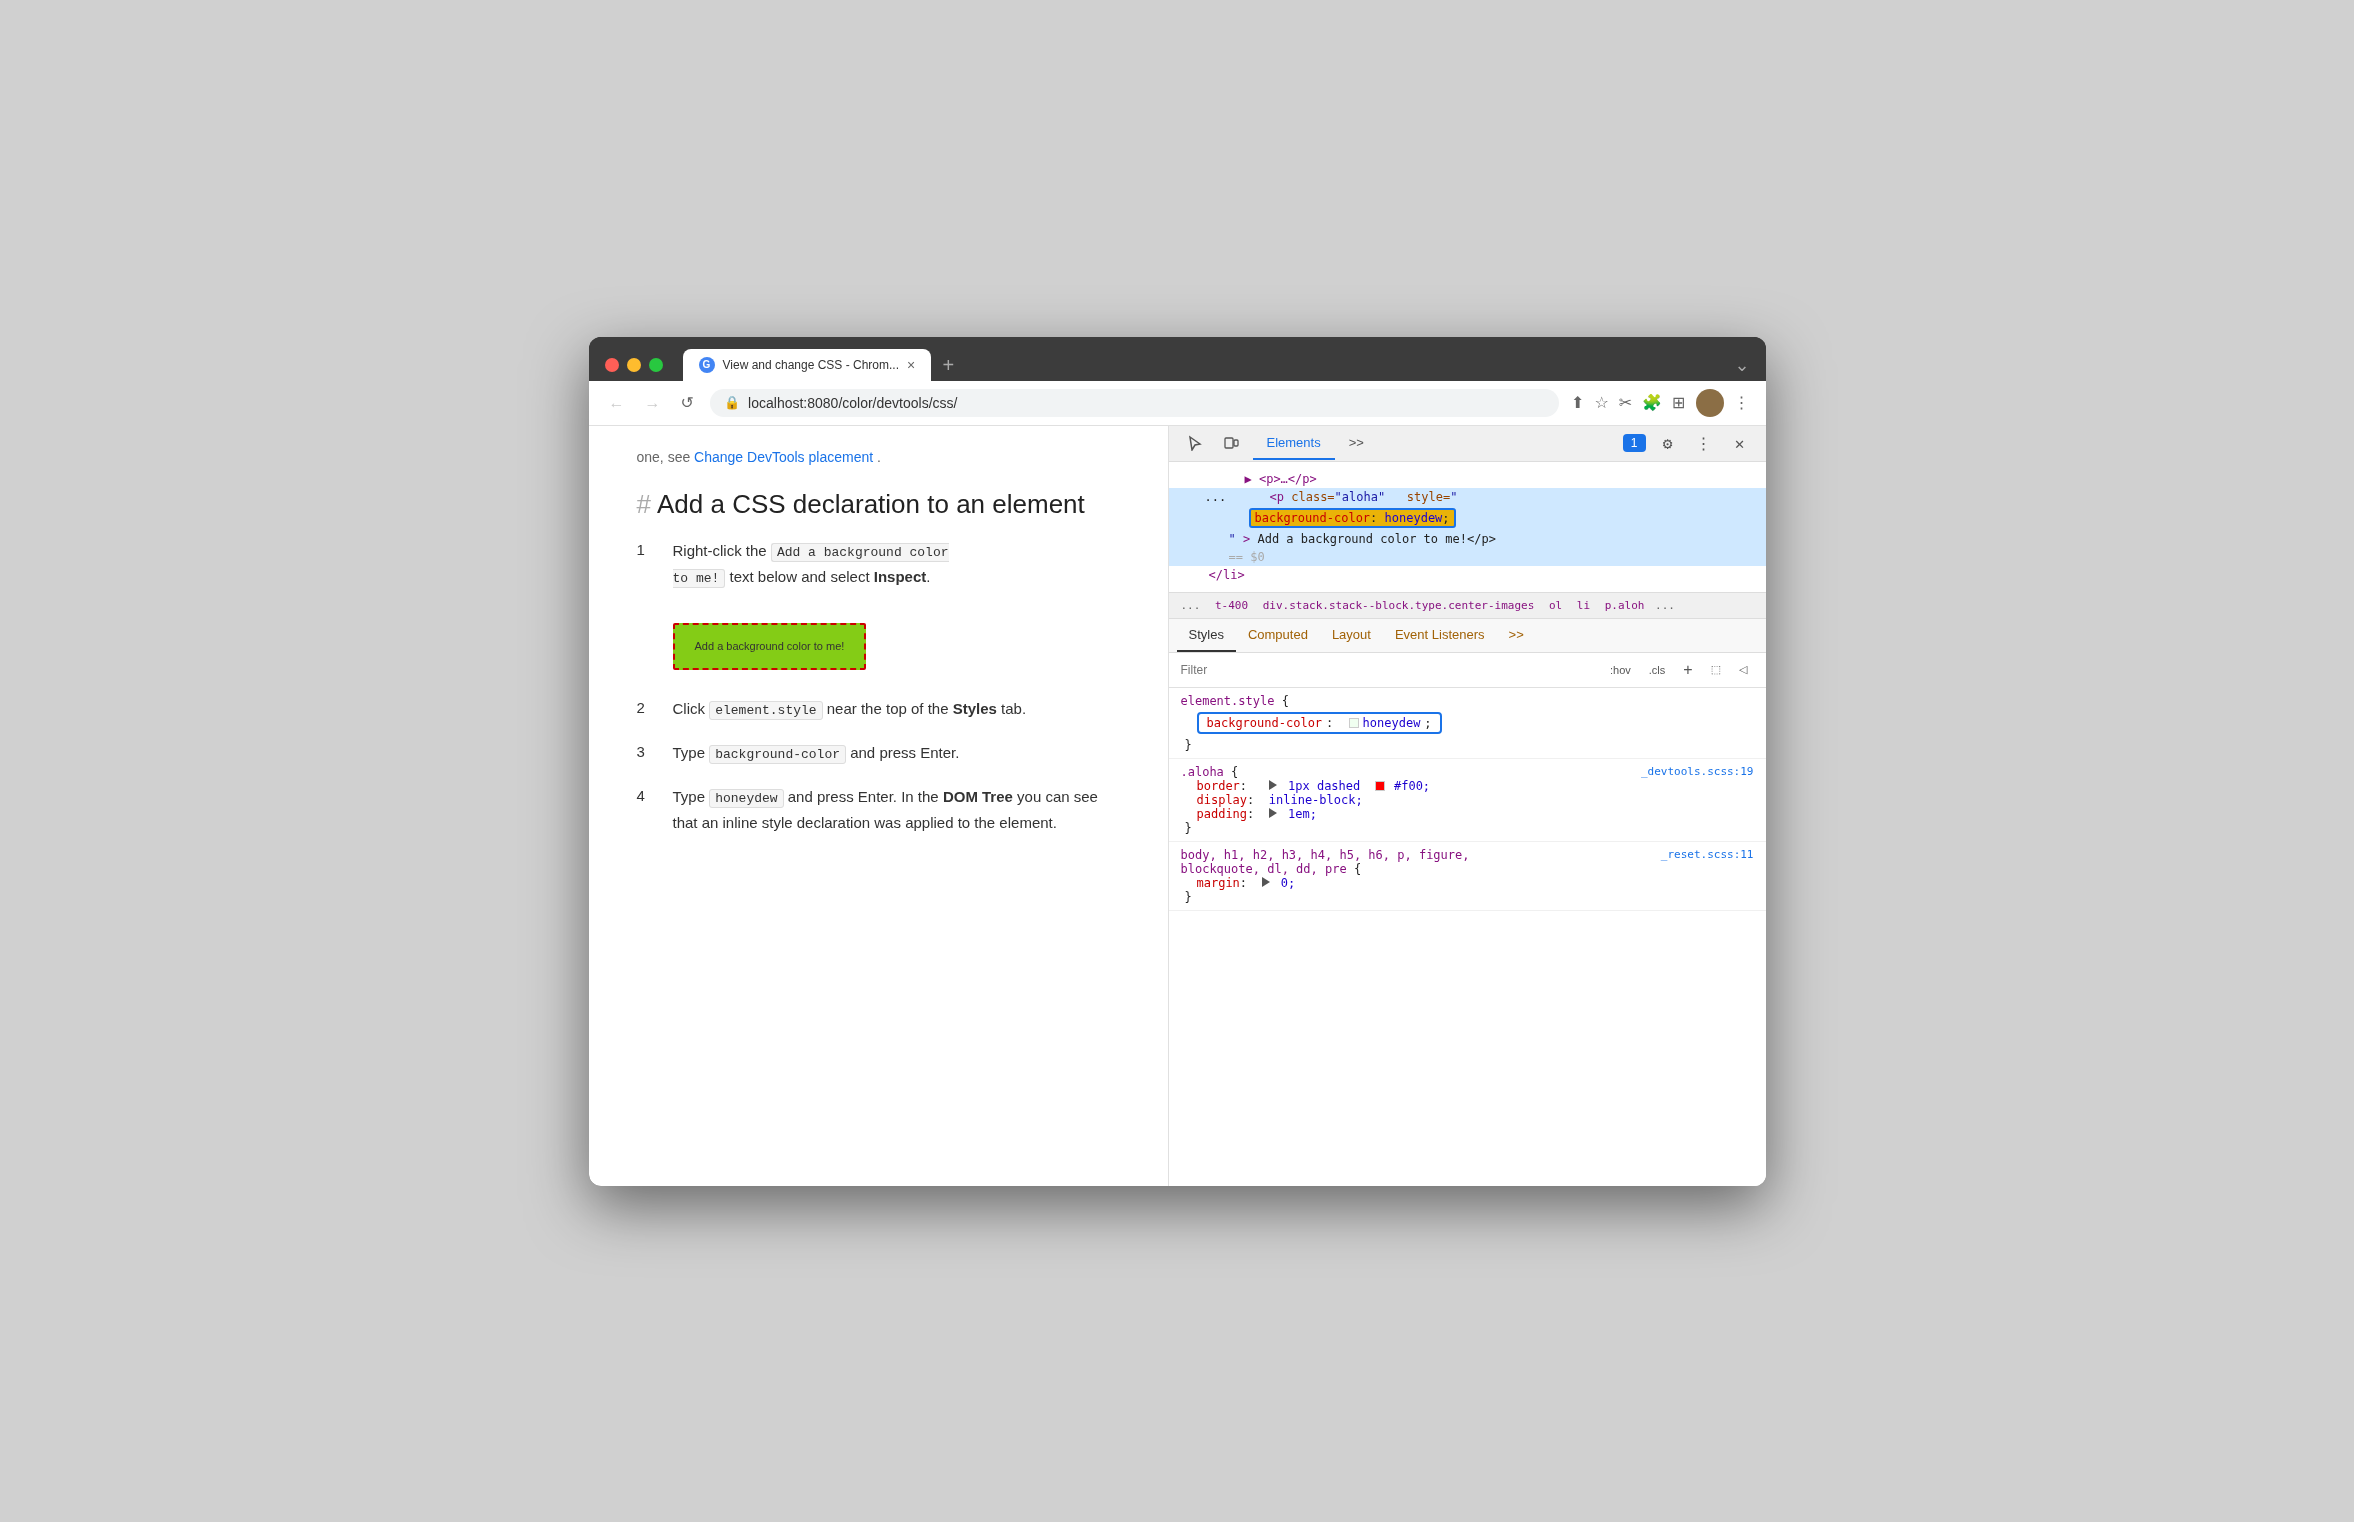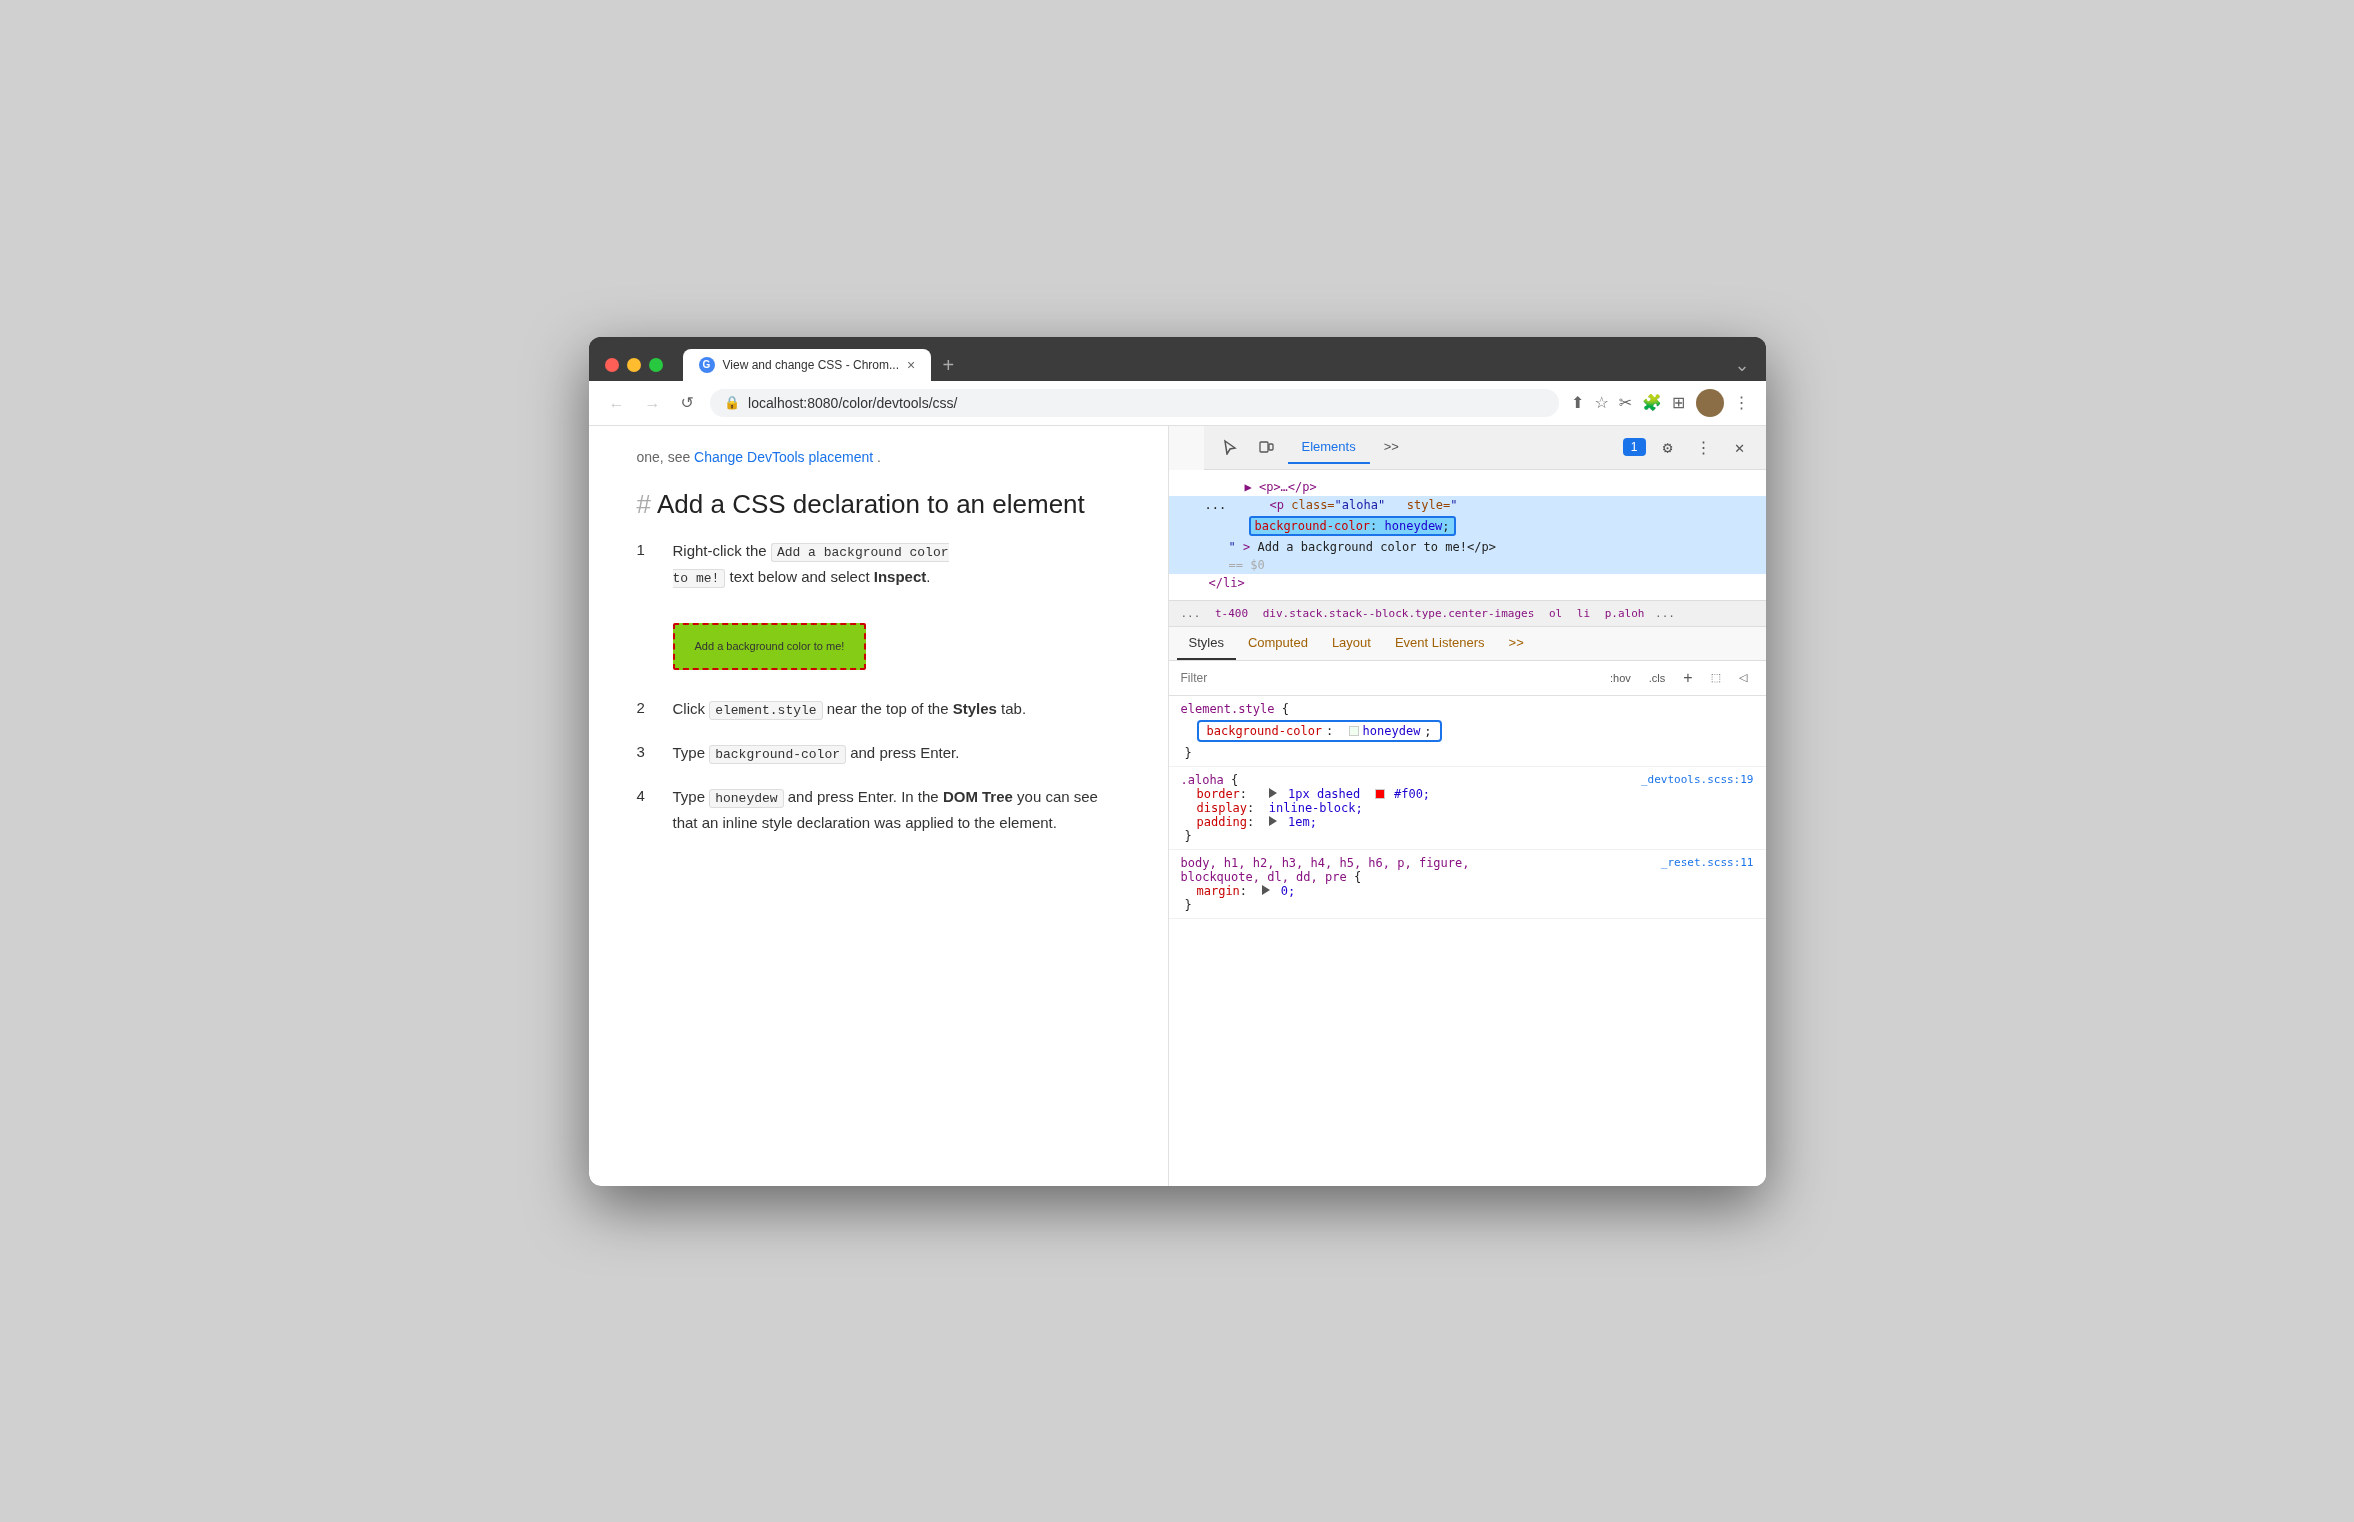--- a/index.html
+++ b/index.html
@@ -256,23 +256,22 @@
       font-size: 12px;
       min-width: 0;
     }
 
     .devtools-toolbar {
       background: #f0f0f0;
       border-bottom: 1px solid #ddd;
       padding: 0 12px;
       display: flex;
       align-items: center;
-      height: 44px;
+      height: 36px;
       gap: 8px;
-      margin-left: 35px;
     }
 
     .devtools-icon-btn {
       width: 28px;
       height: 28px;
       display: flex;
       align-items: center;
       justify-content: center;
       color: #555;
       font-size: 16px;
@@ -334,21 +333,21 @@
       background: #cfe8ff;
     }
 
     .dom-tag { color: #881280; }
     .dom-attr-name { color: #994500; }
     .dom-attr-value { color: #1a1aa6; }
     .dom-text { color: #222; }
     .dom-comment { color: #aaa; }
 
     .dom-highlighted-prop {
-      background: #7dd3fc;
+      background: #eab308;
       border: 2px solid #1a73e8;
       border-radius: 3px;
       padding: 1px 4px;
       display: inline-block;
     }
 
     
     .breadcrumb-bar {
       background: #f0f0f0;
       border-bottom: 1px solid #ddd;

